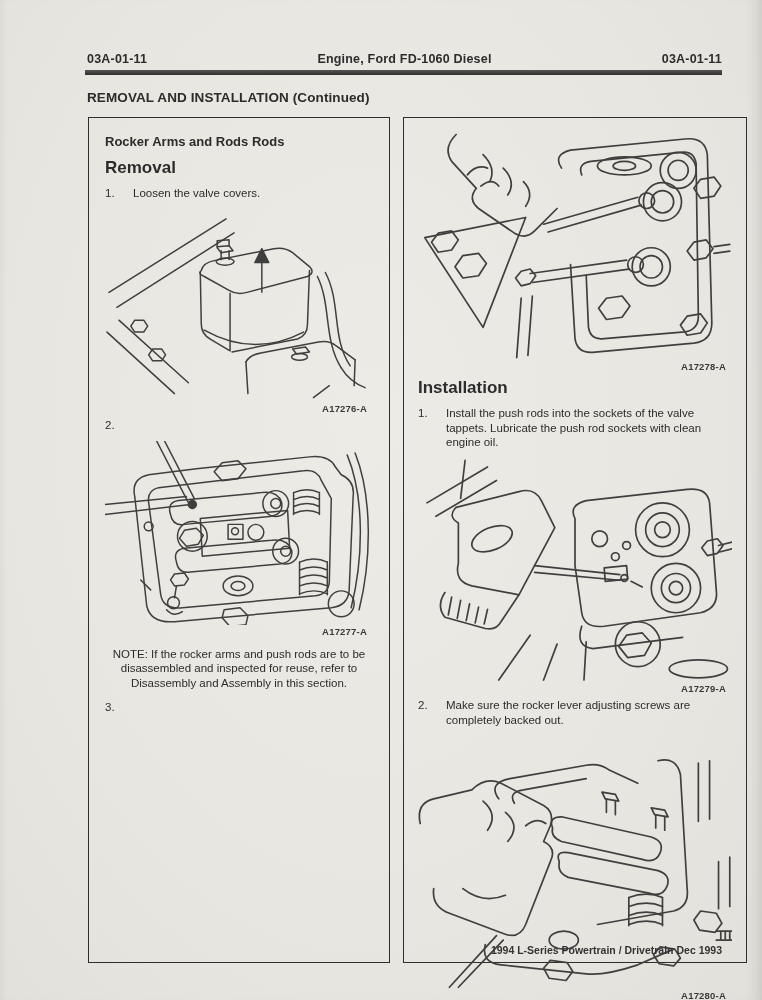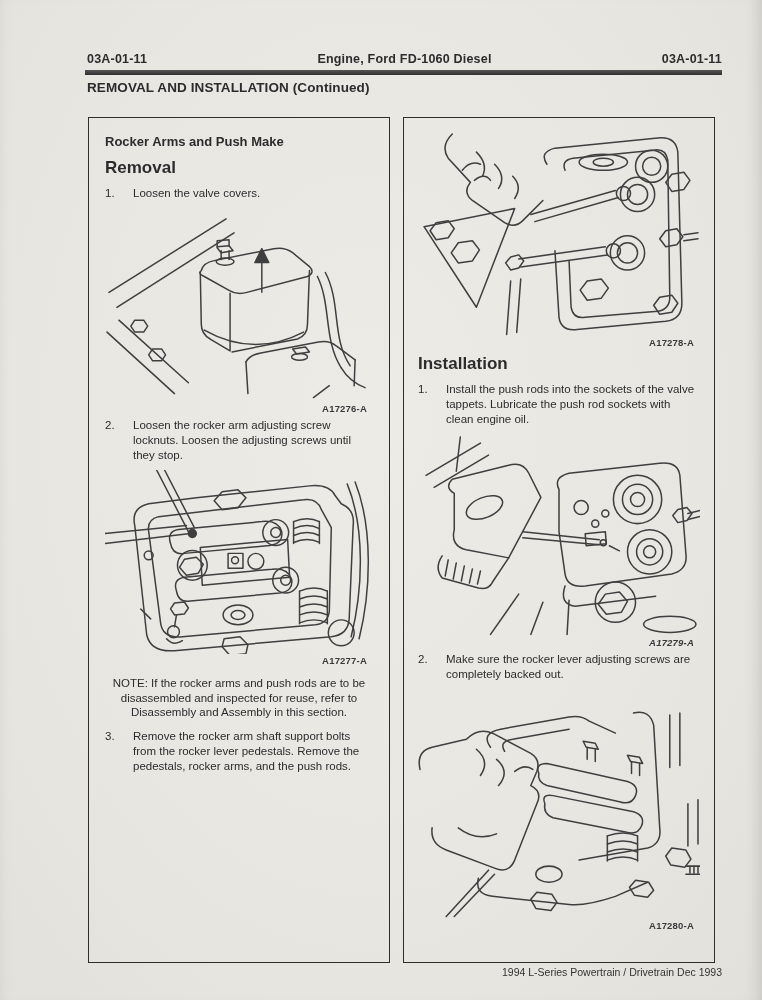--- a/index.html
+++ b/index.html
@@ -4,52 +4,52 @@
 <style>
   html,body{margin:0;padding:0;}
   .page{
     position:relative;width:762px;height:1000px;
     background:radial-gradient(ellipse at 48% 42%, #edebe6 0%, #e8e6e1 62%, #e2e0da 100%);
     font-family:"Liberation Sans", sans-serif;color:#2c2c2c;overflow:hidden;
     box-shadow:inset -14px 0 16px -12px rgba(0,0,0,.14), inset 10px 0 14px -12px rgba(0,0,0,.08);
   }
   .header{position:absolute;left:87px;top:52px;width:635px;display:flex;justify-content:space-between;align-items:flex-start;font-weight:bold;font-size:12.5px;letter-spacing:.2px;}
   .header-rule{position:absolute;left:85px;top:70px;width:637px;height:5px;background:linear-gradient(#555, #303030);}
-  .section-title{position:absolute;left:87px;top:80px;font-size:13.5px;font-weight:bold;letter-spacing:.1px;}
+  .section-title{position:absolute;left:87px;top:90px;font-size:13.5px;font-weight:bold;letter-spacing:.1px;}
   .box{position:absolute;top:117px;border:1.6px solid #2e2e2e;box-sizing:border-box;}
   .left-box{left:88px;width:302px;height:846px;padding:14px 16px;}
-  .right-box{left:403px;width:312px;height:846px;padding:10px 14px;}
+  .right-box{left:403px;width:344px;height:846px;padding:10px 14px;}
   .col-heading{font-size:13px;font-weight:bold;margin:2px 0 9px 0;}
   .sub-heading{font-size:17px;font-weight:bold;margin:0 0 8px 0;}
   .step{display:flex;font-size:11.5px;line-height:1.28;margin:0 0 6px 0;}
   .step .num{width:28px;flex:none;}
   .step .txt{flex:1;}
   .note{font-size:11.5px;line-height:1.28;margin:10px 0 9px 0;text-align:center;}
   .fig{margin:4px 0 2px 0;}
   .fig svg{display:block;width:100%;height:auto;}
   .fig-label{text-align:right;font-size:9.5px;font-weight:bold;color:#3a3a3a;padding-right:6px;margin:1px 0 4px 0;letter-spacing:.2px;}
-  .footer{position:absolute;top:966px;left:403px;width:319px;text-align:right;font-size:10.5px;font-weight:normal;color:#333;}
+  .footer{position:absolute;top:944px;left:403px;width:319px;text-align:right;font-size:10.5px;font-weight:bold;color:#333;}
   .lineart{stroke:#3f3f3f;stroke-width:1.5;fill:none;stroke-linecap:round;stroke-linejoin:round;}
 </style>
 </head>
 <body>
 
 <div class="page">
 
   <div class="header">
     <span>03A-01-11</span>
     <span>Engine, Ford FD-1060 Diesel</span>
     <span>03A-01-11</span>
   </div>
   <div class="header-rule"></div>
 
   <div class="section-title">REMOVAL AND INSTALLATION (Continued)</div>
 
   <section class="box left-box">
-    <div class="col-heading">Rocker Arms and Push Make</div>
+    <div class="col-heading">Rocker Arms and Rods Rods</div>
     <div class="sub-heading">Removal</div>
 
     <div class="step">
       <span class="num">1.</span>
       <span class="txt">Loosen the valve covers.</span>
     </div>
 
     <figure class="fig" style="margin:8px 0 0 0;">
       <svg viewBox="0 0 270 195">
         <g class="lineart">
@@ -78,21 +78,20 @@
           <path d="M222 64 C238 94 228 130 247 158"></path>
           <path d="M238 160 C244 170 252 176 262 180"></path>
           <path d="M226 178 L210 190"></path>
         </g>
       </svg>
       <figcaption class="fig-label">A17276-A</figcaption>
     </figure>
 
     <div class="step">
       <span class="num">2.</span>
-      <span class="txt">Loosen the rocker arm adjusting screw locknuts. Loosen the adjusting screws until they stop.</span>
     </div>
 
     <figure class="fig" style="margin-top:8px;">
       <svg viewBox="0 0 270 185">
         <g class="lineart">
           <path d="M30 56 Q26 38 44 34 L92 28 L206 16 Q226 14 232 26 L238 34 Q252 40 250 56 L246 150 Q245 166 228 168 L70 182 Q46 184 42 166 Z"></path>
           <path d="M44 62 Q42 50 54 47 L200 30 Q214 28 218 40 L228 58 L226 142 Q225 154 212 156 L78 168 Q58 170 56 154 Z"></path>
           <path d="M118 22 l16 -2 l8 8 l-8 10 l-16 2 l-8 -9 z"></path>
           <path d="M0 64 L82 56 M0 74 L86 64"></path>
           <path d="M52 0 L84 62 M60 0 L90 58"></path>
@@ -127,21 +126,20 @@
           <path d="M36 140 l10 10"></path>
         </g>
       </svg>
       <figcaption class="fig-label">A17277-A</figcaption>
     </figure>
 
     <div class="note">NOTE: If the rocker arms and push rods are to be disassembled and inspected for reuse, refer to Disassembly and Assembly in this section.</div>
 
     <div class="step">
       <span class="num">3.</span>
-      <span class="txt">Remove the rocker arm shaft support bolts from the rocker lever pedestals. Remove the pedestals, rocker arms, and the push rods.</span>
     </div>
   </section>
 
   <section class="box right-box">
 
     <figure class="fig" style="margin-top:2px;">
       <svg viewBox="0 0 280 205">
         <g class="lineart">
           <path d="M34 4 Q22 16 30 28 L52 52 Q44 62 54 70 L86 92 Q96 98 104 90 L124 70"></path>
           <path d="M58 22 Q70 34 64 46"></path>
@@ -178,21 +176,21 @@
       <figcaption class="fig-label">A17278-A</figcaption>
     </figure>
 
     <div class="sub-heading" style="margin-top:6px;">Installation</div>
 
     <div class="step">
       <span class="num">1.</span>
       <span class="txt">Install the push rods into the sockets of the valve tappets. Lubricate the push rod sockets with clean engine oil.</span>
     </div>
 
-    <figure class="fig" style="margin-top:8px;font-style:italic;">
+    <figure class="fig" style="margin-top:8px;">
       <svg viewBox="0 0 280 200">
         <g class="lineart">
           <path d="M8 40 L62 8 M16 52 L70 20"></path>
             <path d="M42 2 L38 36"></path>
           <path d="M36 58 Q26 52 34 44 L90 30 Q104 26 110 38 L122 62 L90 122 L48 114 Q32 110 36 94 Z"></path>
           <ellipse cx="66" cy="72" rx="19" ry="10" transform="rotate(-22 66 72)"></ellipse>
           <path d="M24 120 Q16 132 24 142 L60 152 Q70 154 74 146 L90 122"></path>
           <path d="M30 124 l-3 16 M38 127 l-3 16 M46 130 l-3 15 M54 133 l-3 14 M62 135 l-3 13"></path>
           <path d="M104 96 L180 104 M104 102 L180 109"></path>
           <circle cx="184" cy="107" r="3"></circle>

